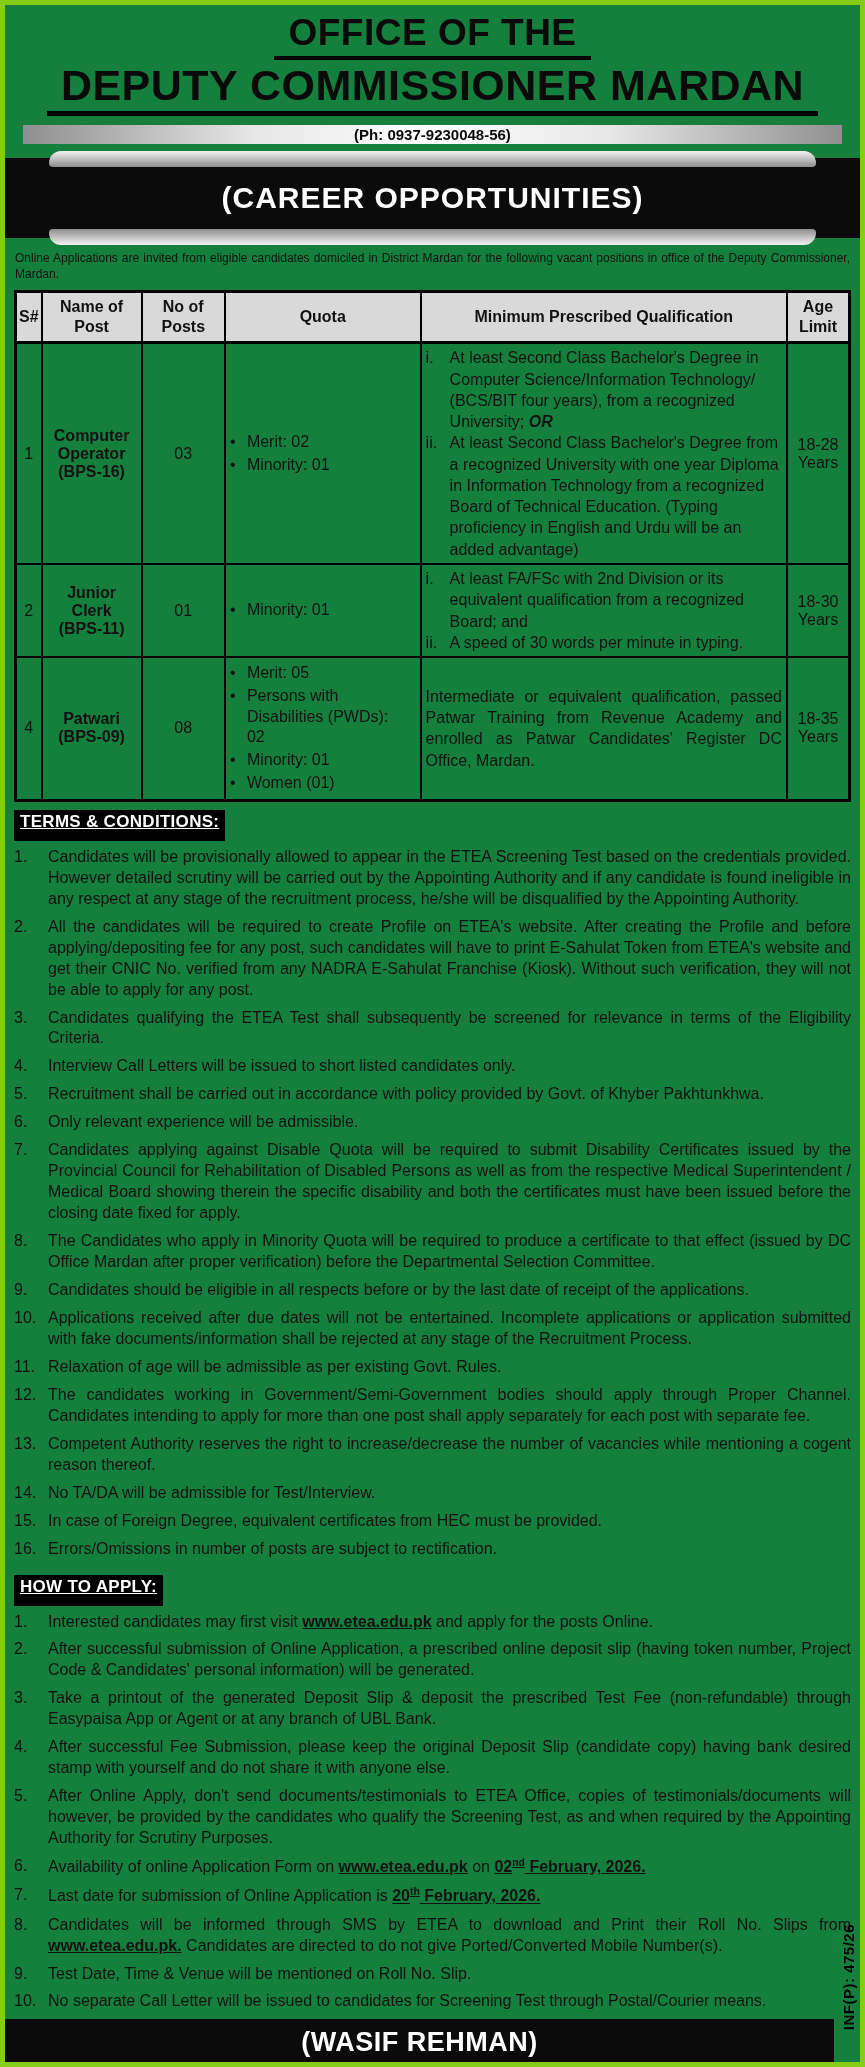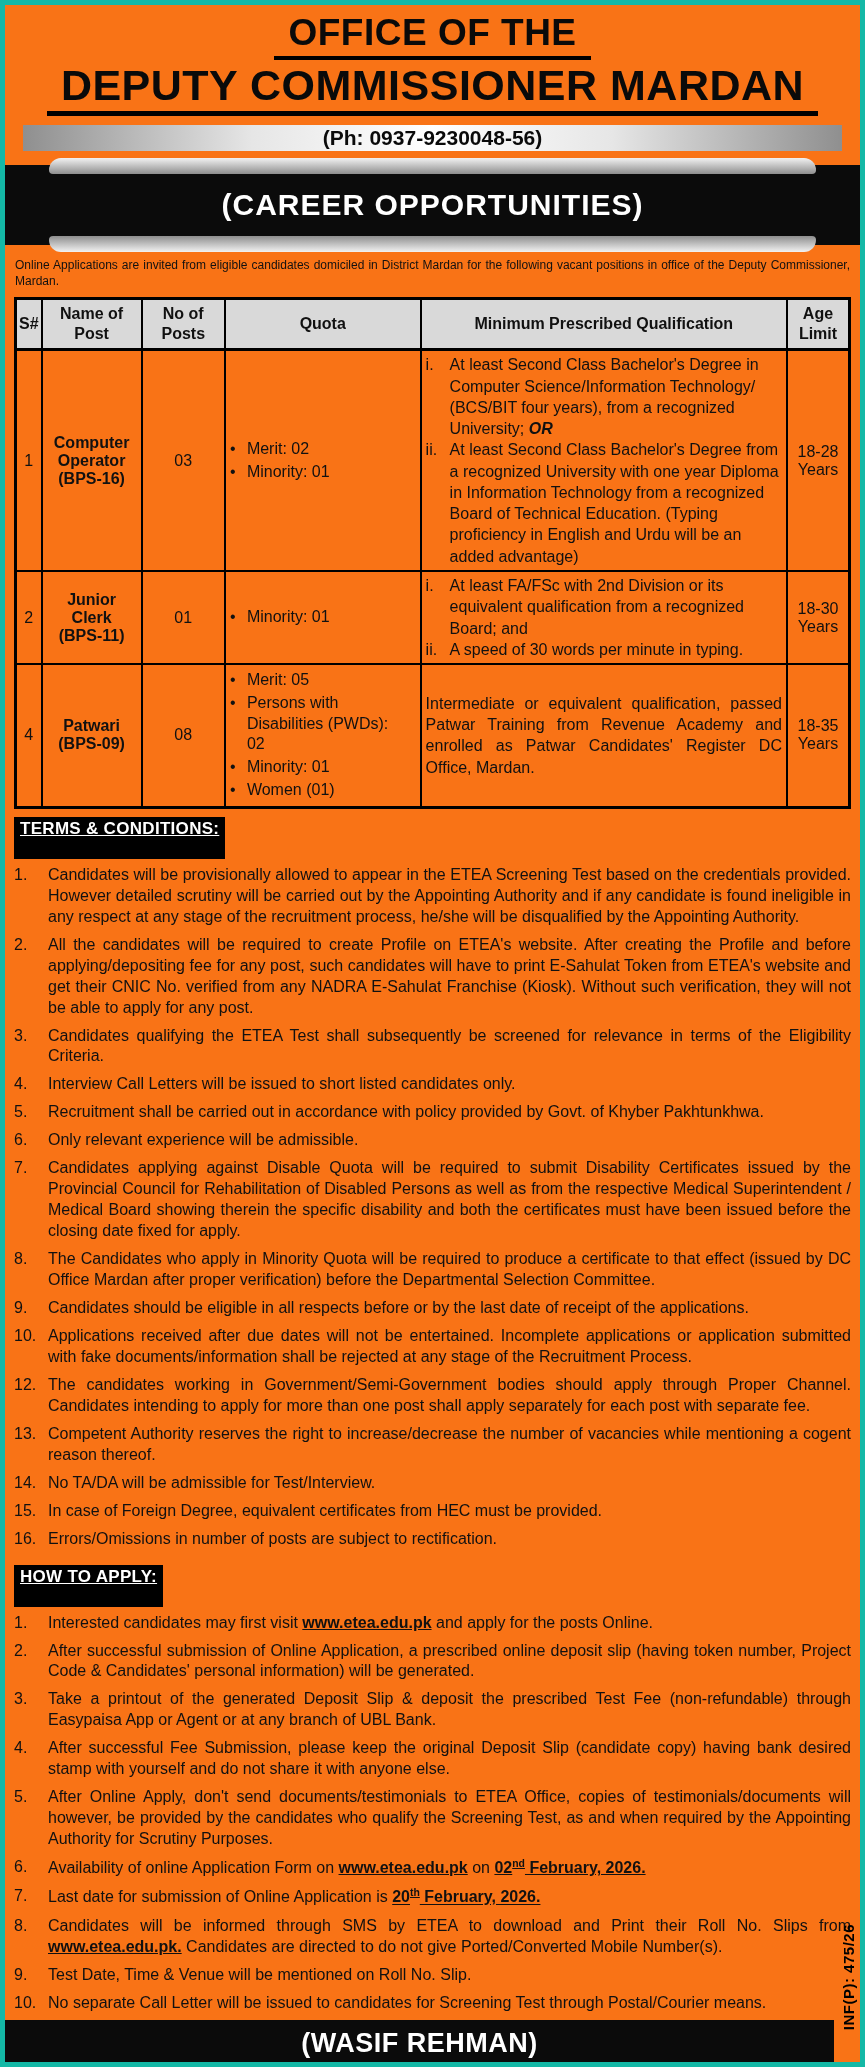--- a/index.html
+++ b/index.html
@@ -1,35 +1,35 @@
 <!DOCTYPE html>
 <html><head>
 <meta charset="utf-8">
 <style>
   * { box-sizing: border-box; }
   html,body { margin:0; padding:0; background:#555; }
   .page {
     width:865px; height:2067px; margin:0 auto; position:relative;
-    background:#f97316; color:#111; border:5px solid #14b8a6;
+    background:#15803d; color:#111; border:5px solid #84cc16;
     font-family:"Liberation Sans", sans-serif;
     display:flex; flex-direction:column; overflow:hidden;
   }
   
   .hdr { text-align:center; padding-top:8px; }
   .title1, .title2 {
     display:inline-block; font-weight:bold; color:#0a0a0a;
     border-bottom:4px solid #000; padding:0 14px 2px; letter-spacing:0.5px;
     line-height:1.1;
   }
   .title1 { font-size:37px; margin-bottom:2px; }
   .title2 { font-size:43px; border-bottom-width:5px; }
   .phone-bar {
     margin:9px 18px 10px;
     background:linear-gradient(90deg,#8f8f8f 0%,#e6e6e6 28%,#ffffff 50%,#e6e6e6 72%,#8f8f8f 100%);
-    font-weight:bold; font-size:21px; color:#0a0a0a; padding:1px 0;
+    font-weight:bold; font-size:15px; color:#0a0a0a; padding:1px 0;
   }
   .career-banner {
     position:relative; background:#0b0b0b; height:80px; flex:none;
     display:flex; align-items:center; justify-content:center; margin-top:4px;
   }
   .career-banner::before, .career-banner::after {
     content:""; position:absolute; left:44px; right:44px; height:16px; z-index:0;
   }
   .career-banner::before { top:-7px; background:linear-gradient(180deg,#f2f2f2,#8e8e8e); border-radius:12px 12px 4px 4px; }
   .career-banner::after  { bottom:-7px; background:linear-gradient(180deg,#8e8e8e,#f2f2f2); border-radius:4px 4px 12px 12px; }
@@ -56,21 +56,21 @@
   .blt { flex:0 0 17px; }
   .quota-txt { max-width:150px; }
   td.qual { vertical-align:middle; padding:4px 6px; }
   .rli { display:flex; line-height:1.33; }
   .rm { flex:0 0 24px; }
   .rt { flex:1; }
   .qual-par { text-align:justify; line-height:1.33; }
   
   .inv-heading {
     display:inline-block; background:#000; color:#fff; font-weight:bold;
-    font-size:17px; padding:2px 6px 20px; text-decoration:underline;
+    font-size:17px; padding:2px 6px 9px; text-decoration:underline;
     letter-spacing:0.3px; margin:8px 0 6px;
   }
   ol.numlist { list-style:none; margin:0; padding:0; font-size:16px; }
   ol.numlist li { display:flex; margin-bottom:7px; line-height:1.31; }
   ol.numlist .num { flex:0 0 34px; }
   ol.numlist .txt { flex:1; text-align:justify; }
   sup { font-size:0.65em; }
   
   .footer {
     margin-top:auto; background:#0b0b0b; color:#fff; text-align:center;
@@ -247,20 +247,24 @@
           </li>
           <li>
             <span class="num">9.</span>
             <span class="txt"><span>Candidates should be eligible in all respects before or by the last date of receipt of the applications.</span></span>
           </li>
           <li>
             <span class="num">10.</span>
             <span class="txt"><span>Applications received after due dates will not be entertained. Incomplete applications or application submitted with fake documents/information shall be rejected at any stage of the Recruitment Process.</span></span>
           </li>
           <li>
+            <span class="num">11.</span>
+            <span class="txt"><span>Relaxation of age will be admissible as per existing Govt. Rules.</span></span>
+          </li>
+          <li>
             <span class="num">12.</span>
             <span class="txt"><span>The candidates working in Government/Semi-Government bodies should apply through Proper Channel. Candidates intending to apply for more than one post shall apply separately for each post with separate fee.</span></span>
           </li>
           <li>
             <span class="num">13.</span>
             <span class="txt"><span>Competent Authority reserves the right to increase/decrease the number of vacancies while mentioning a cogent reason thereof.</span></span>
           </li>
           <li>
             <span class="num">14.</span>
             <span class="txt"><span>No TA/DA will be admissible for Test/Interview.</span></span>

